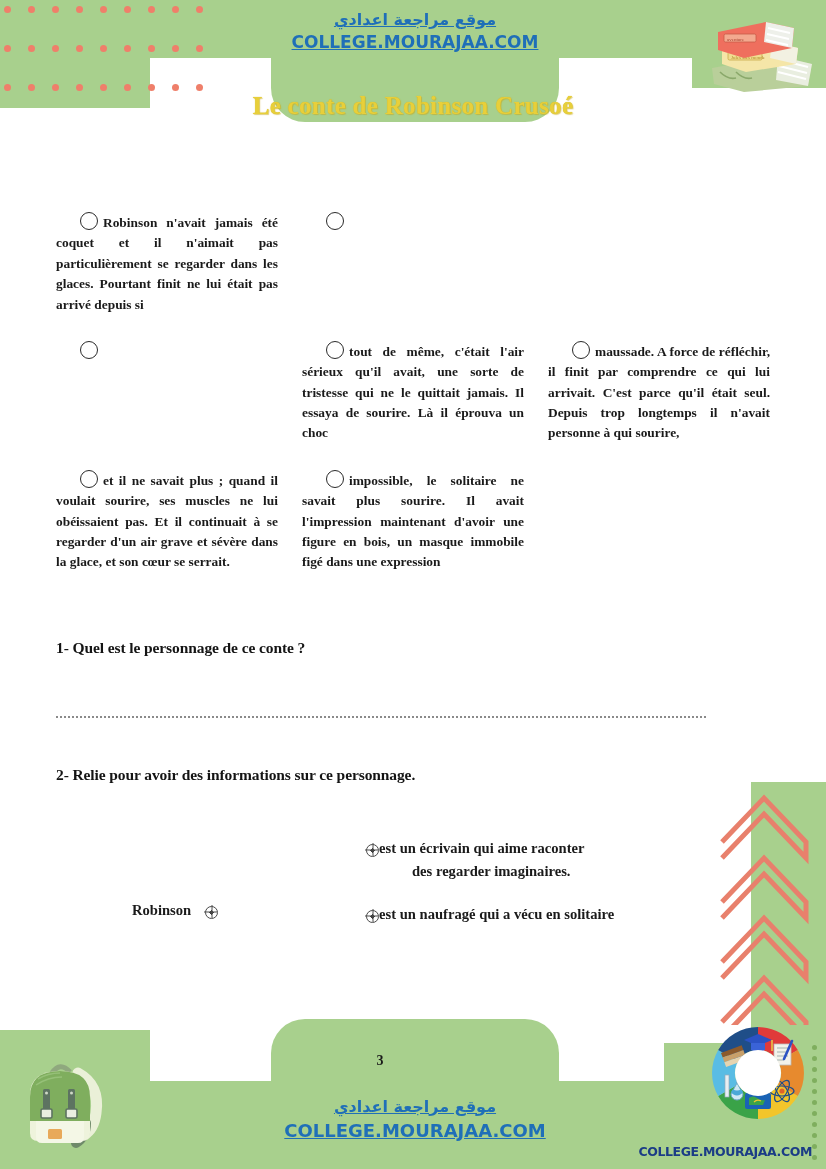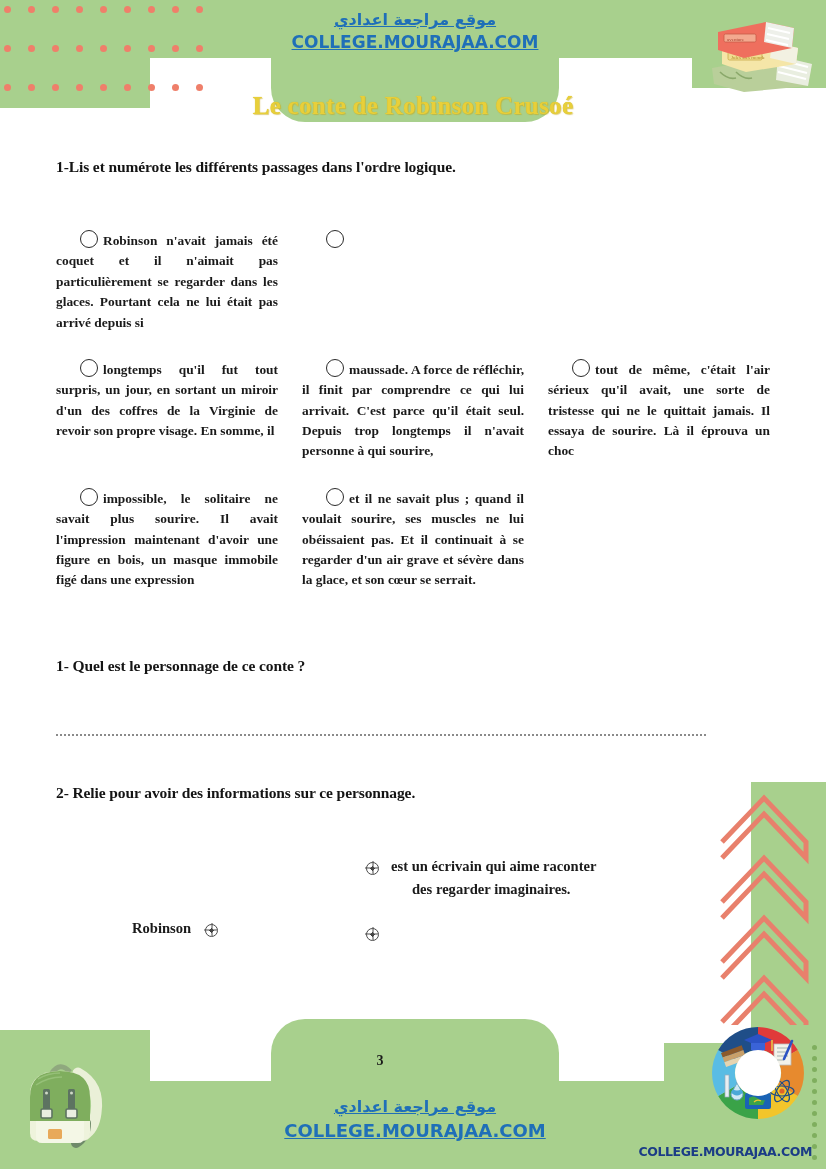--- a/index.html
+++ b/index.html
@@ -228,21 +228,21 @@
     position: absolute;
     left: 310px; top: 0;
     width: 400px;
   }
   .match-opt {
     margin-bottom: 4px;
   }
   .match-opt .line1 {
     display: flex;
     align-items: flex-start;
-    gap: 12px;
+    gap: 0;
   }
   .match-opt .line2 {
     padding-left: 46px;
     margin-top: 6px;
   }
   .bullet {
     display: inline-block;
     width: 11px; height: 11px;
     border-radius: 50%;
     border: 1.3px solid #4a4a4a;
@@ -408,35 +408,34 @@
 
   <div class="header-links">
     <div class="header-ar">موقع مراجعة اعدادي</div>
     <div class="header-url">COLLEGE.MOURAJAA.COM</div>
   </div>
 
   <div class="title">Le conte de Robinson Crusoé</div>
 
   <div class="content">
 
-    <div class="q-heading">1-Lis et numérote les différents passages dans l'ordre logique.</div>
 
     <div class="passages">
       <div class="prow">
-        <div class="pcell"><span class="circle"></span><span>Robinson n'avait jamais été coquet et il n'aimait pas particulièrement se regarder dans les glaces. Pourtant cela ne lui était pas arrivé depuis si</span></div>
+        <div class="pcell"><span class="circle"></span><span>Robinson n'avait jamais été coquet et il n'aimait pas particulièrement se regarder dans les glaces. Pourtant finit ne lui était pas arrivé depuis si</span></div>
         <div class="pcell"><span class="circle"></span></div>
       </div>
       <div class="prow">
-        <div class="pcell"><span class="circle"></span><span>longtemps qu'il fut tout surpris, un jour, en sortant un miroir d'un des coffres de la Virginie de revoir son propre visage. En somme, il</span></div>
+        <div class="pcell"><span class="circle"></span></div>
+        <div class="pcell"><span class="circle"></span><span>tout de même, c'était l'air sérieux qu'il avait, une sorte de tristesse qui ne le quittait jamais. Il essaya de sourire. Là il éprouva un choc</span></div>
         <div class="pcell"><span class="circle"></span><span>maussade. A force de réfléchir, il finit par comprendre ce qui lui arrivait. C'est parce qu'il était seul. Depuis trop longtemps il n'avait personne à qui sourire,</span></div>
-        <div class="pcell"><span class="circle"></span><span>tout de même, c'était l'air sérieux qu'il avait, une sorte de tristesse qui ne le quittait jamais. Il essaya de sourire. Là il éprouva un choc</span></div>
       </div>
       <div class="prow">
+        <div class="pcell"><span class="circle"></span><span>et il ne savait plus ; quand il voulait sourire, ses muscles ne lui obéissaient pas. Et il continuait à se regarder d'un air grave et sévère dans la glace, et son cœur se serrait.</span></div>
         <div class="pcell"><span class="circle"></span><span>impossible, le solitaire ne savait plus sourire. Il avait l'impression maintenant d'avoir une figure en bois, un masque immobile figé dans une expression</span></div>
-        <div class="pcell"><span class="circle"></span><span>et il ne savait plus ; quand il voulait sourire, ses muscles ne lui obéissaient pas. Et il continuait à se regarder d'un air grave et sévère dans la glace, et son cœur se serrait.</span></div>
         <div class="pcell"></div>
       </div>
     </div>
 
     <div style="height:40px"></div>
 
     <div class="q-heading">1- Quel est le personnage de ce conte ?</div>
     <div class="dotted-line"></div>
 
     <div style="height:48px"></div>
@@ -453,20 +452,21 @@
           <div class="line1">
             <span class="bullet"></span>
             <span>est un écrivain qui aime raconter</span>
           </div>
           <div class="line2">des regarder imaginaires.</div>
         </div>
         <div class="gap-2"></div>
         <div class="match-opt">
           <div class="line1">
             <span class="bullet"></span>
+            <span>est un naufragé qui a vécu en solitaire</span>
           </div>
         </div>
       </div>
     </div>
   </div>
 
   <div class="chevrons">
     <svg viewBox="0 0 96 235" width="96" height="235">
       <g fill="none" stroke="#e8806c" stroke-width="5" stroke-linejoin="miter">
         <polyline points="6,52 48,8 90,52 90,68 48,24 6,68"></polyline>

